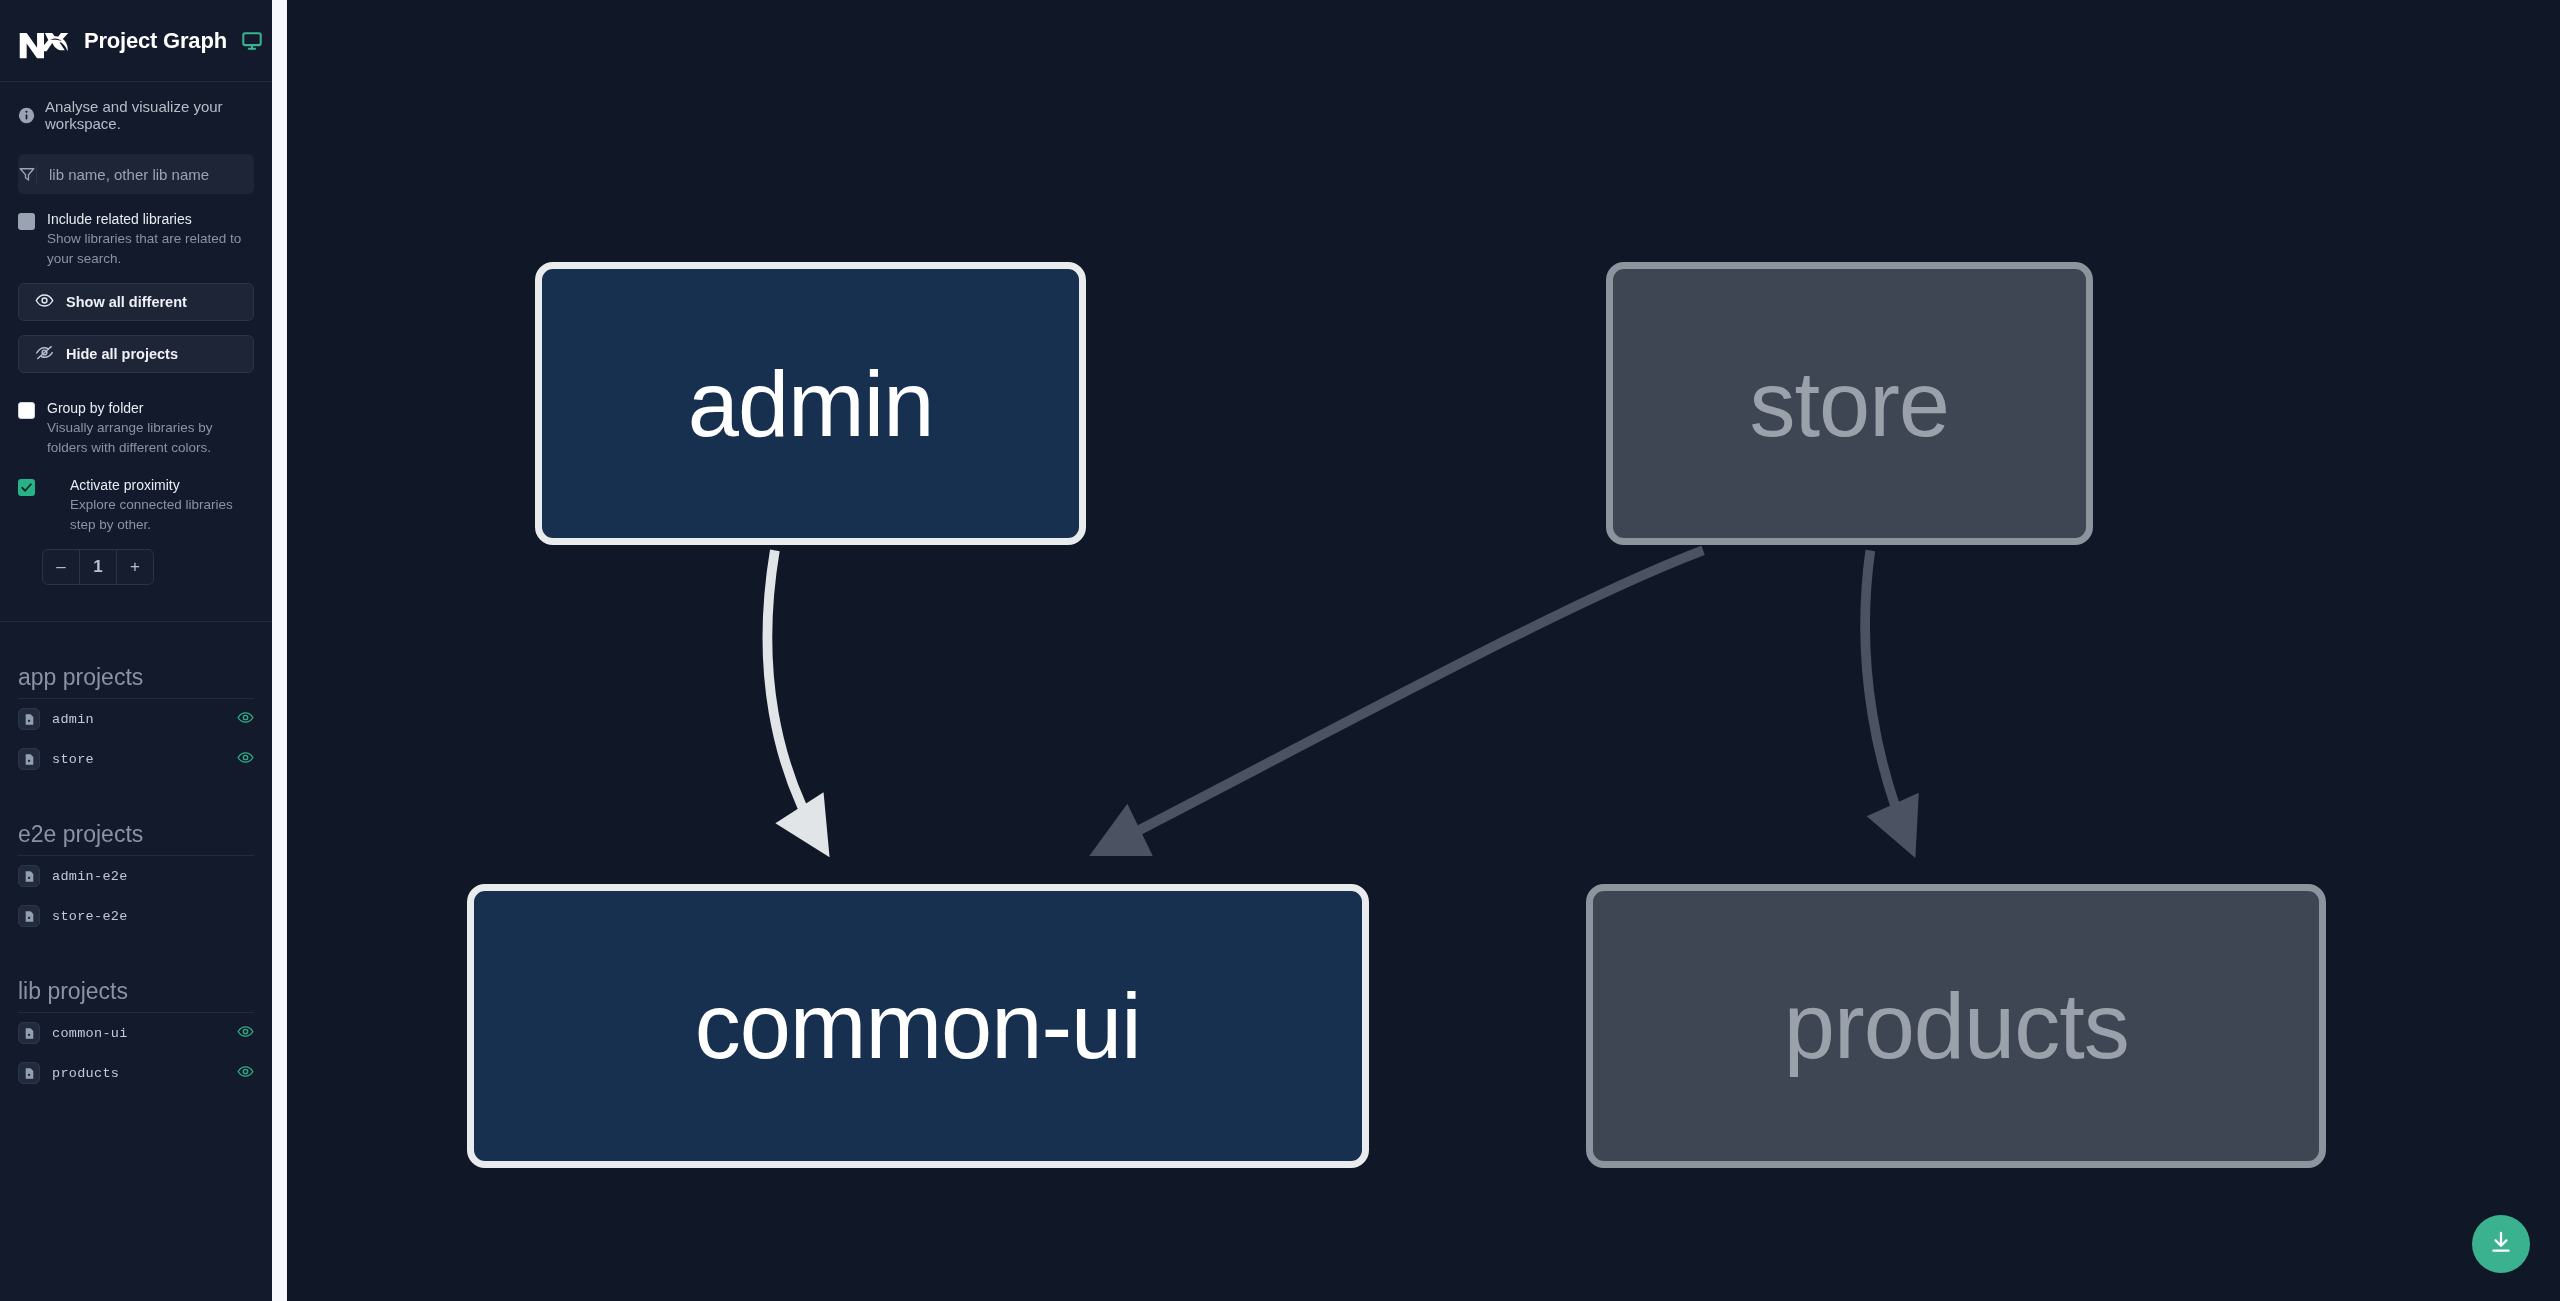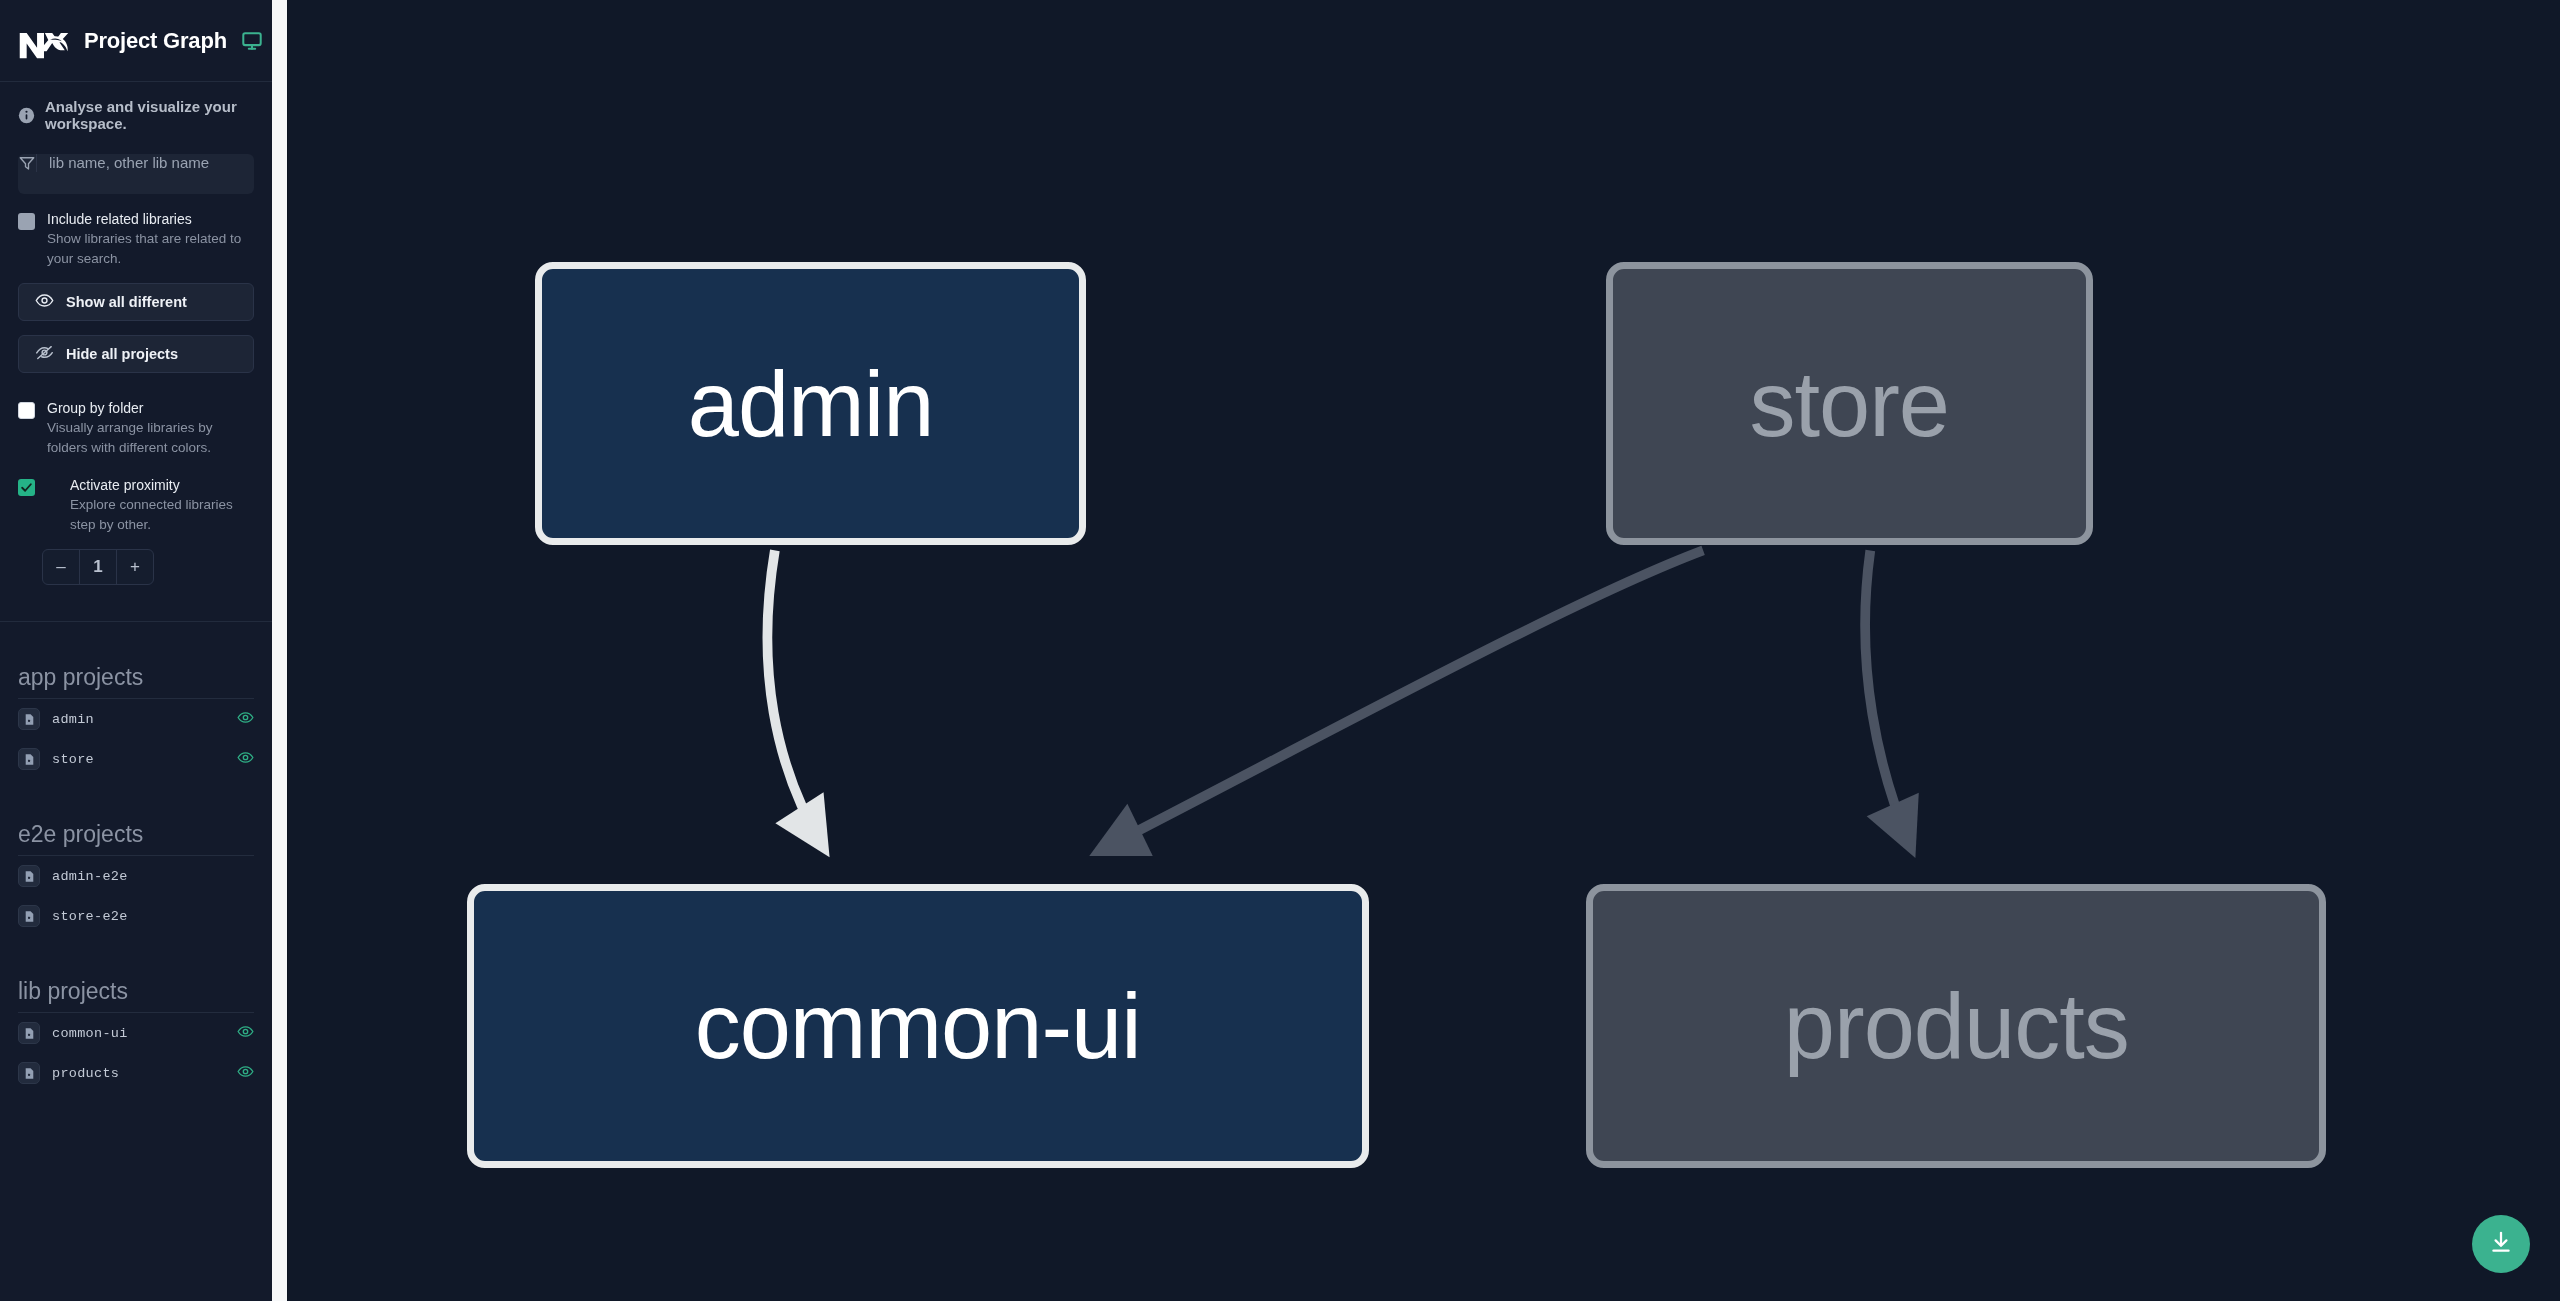--- a/index.html
+++ b/index.html
@@ -32,25 +32,25 @@
     color: #ffffff; font-size: 22px; font-weight: 700;
     letter-spacing: -0.2px; white-space: nowrap;
   }
   .monitor-icon { width: 22px; height: 22px; flex: 0 0 22px; }
 
   #tagline-row {
     display: flex; align-items: center; gap: 10px;
     padding: 16px 18px 8px 18px;
   }
   .info-icon { width: 17px; height: 17px; flex: 0 0 17px; }
-  #tagline { color: #b6bdc9; font-size: 15px; font-weight: bold; }
+  #tagline { color: #b6bdc9; font-size: 15px; }
 
   #search-row { padding: 14px 18px 0 18px; }
   #search-box {
-    display: flex; align-items: flex-start;
+    display: flex; align-items: center;
     height: 40px;
     background: #1d2536;
     border-radius: 6px;
     overflow: hidden;
   }
   #search-icon-wrap {
     width: 40px; display: flex; align-items: center; justify-content: center;
     border-right: 1px solid #2b3347;
   }
   .filter-icon { width: 18px; height: 18px; }

